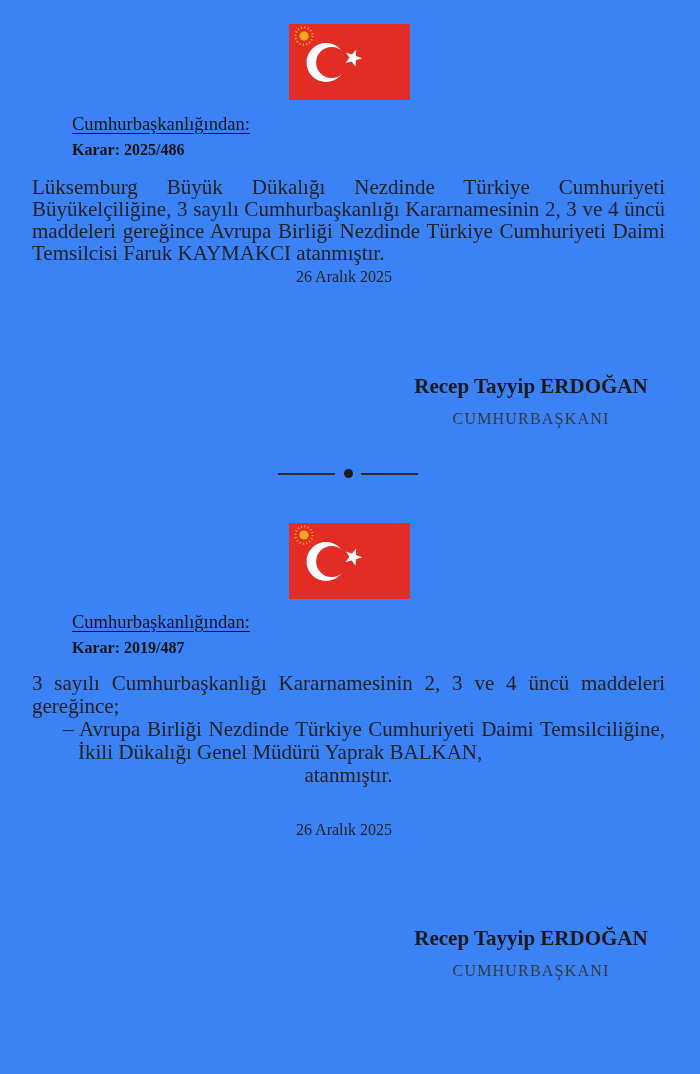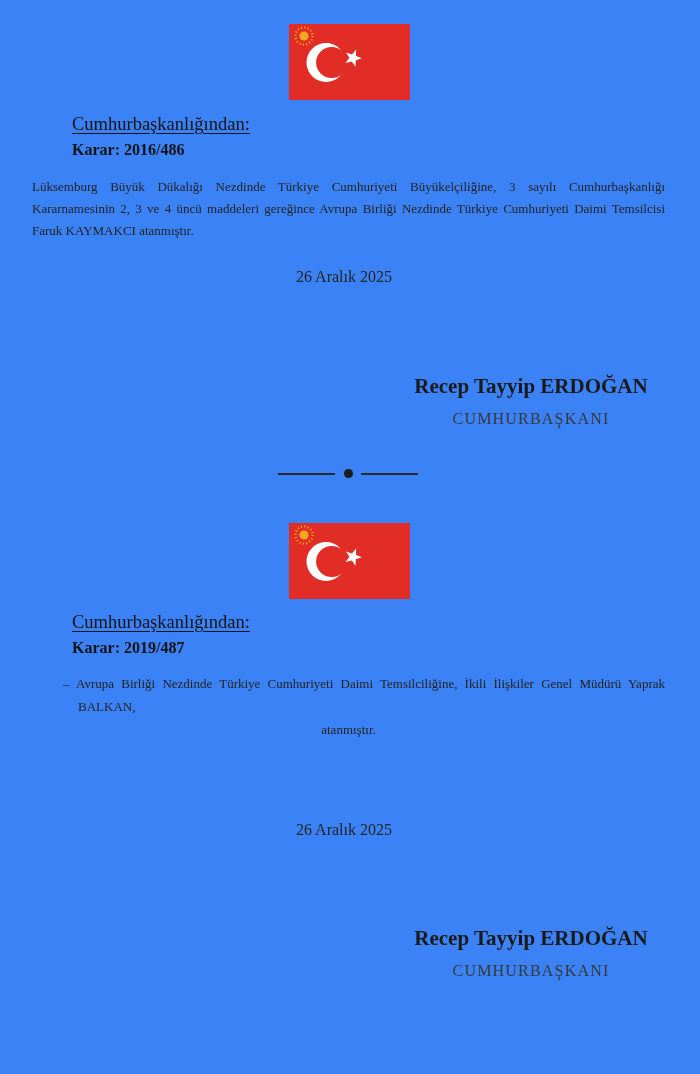--- a/index.html
+++ b/index.html
@@ -23,21 +23,21 @@
   .authority-1{top:114px;}
   .authority-2{top:612px;}
   .karar{
     position:absolute;left:72px;
     font-size:16px;font-weight:bold;color:#141414;
   }
   .karar-1{top:141px;}
   .karar-2{top:639px;}
   .body-text{
     position:absolute;left:32px;width:633px;margin:0;
-    font-size:13px;line-height:22px;text-align:justify;color:#222;
+    font-size:21px;line-height:22px;text-align:justify;color:#222;
   }
   .body-1{top:176px;}
   .body-2{top:672px;line-height:23px;}
   .appointment{
     padding-left:46px;text-indent:-15px;text-align:justify;
   }
   .closing-line{text-align:center;}
   .date-line{
     position:absolute;left:0;width:700px;text-align:center;
     font-size:16px;color:#222;transform:translateX(-6px);
@@ -68,21 +68,21 @@
       <rect x="0" y="0" width="121" height="76" fill="#e22d26"></rect>
       <circle cx="15" cy="12" r="4.6" fill="#f2a91f"></circle>
       <circle cx="15" cy="12" r="8.6" fill="none" stroke="#f2a91f" stroke-width="2.2" stroke-dasharray="1.2 2.18"></circle>
       <circle cx="37" cy="38.5" r="19.5" fill="#ffffff"></circle>
       <circle cx="42.7" cy="38.5" r="15.6" fill="#e22d26"></circle>
       <polygon transform="translate(64,34) rotate(20)" fill="#ffffff" points="0,-9 2.12,-2.91 8.56,-2.78 3.42,1.11 5.29,7.28 0,3.6 -5.29,7.28 -3.42,1.11 -8.56,-2.78 -2.12,-2.91"></polygon>
     </svg>
   </div>
 
   <h2 class="authority authority-1">Cumhurbaşkanlığından:</h2>
-  <div class="karar karar-1">Karar: 2016/486</div>
+  <div class="karar karar-1">Karar: 2025/486</div>
 
   <p class="body-text body-1">Lüksemburg Büyük Dükalığı Nezdinde Türkiye Cumhuriyeti Büyükelçiliğine, 3 sayılı Cumhurbaşkanlığı Kararnamesinin 2, 3 ve 4 üncü maddeleri gereğince Avrupa Birliği Nezdinde Türkiye Cumhuriyeti Daimi Temsilcisi Faruk KAYMAKCI atanmıştır.</p>
 
   <div class="date-line date-1">26 Aralık 2025</div>
 
   <div class="signature signature-1">
     <div class="sig-name">Recep Tayyip ERDOĞAN</div>
     <div class="sig-title">CUMHURBAŞKANI</div>
   </div>
 
@@ -100,21 +100,22 @@
       <circle cx="37" cy="38.5" r="19.5" fill="#ffffff"></circle>
       <circle cx="42.7" cy="38.5" r="15.6" fill="#e22d26"></circle>
       <polygon transform="translate(64,34) rotate(20)" fill="#ffffff" points="0,-9 2.12,-2.91 8.56,-2.78 3.42,1.11 5.29,7.28 0,3.6 -5.29,7.28 -3.42,1.11 -8.56,-2.78 -2.12,-2.91"></polygon>
     </svg>
   </div>
 
   <h2 class="authority authority-2">Cumhurbaşkanlığından:</h2>
   <div class="karar karar-2">Karar: 2019/487</div>
 
   <div class="body-text body-2">
-    <div class="appointment"><span>–</span><span> Avrupa Birliği Nezdinde Türkiye Cumhuriyeti Daimi Temsilciliğine, İkili İlişkiler Genel Müdürü Yaprak BALKAN,</span></div>
+    <div class="intro-line">3 sayılı Cumhurbaşkanlığı Kararnamesinin 2, 3 ve 4 üncü maddeleri gereğince;</div>
+    <div class="appointment"><span>–</span><span> Avrupa Birliği Nezdinde Türkiye Cumhuriyeti Daimi Temsilciliğine, İkili Dükalığı Genel Müdürü Yaprak BALKAN,</span></div>
     <div class="closing-line">atanmıştır.</div>
   </div>
 
   <div class="date-line date-2">26 Aralık 2025</div>
 
   <div class="signature signature-2">
     <div class="sig-name">Recep Tayyip ERDOĞAN</div>
     <div class="sig-title">CUMHURBAŞKANI</div>
   </div>
 

